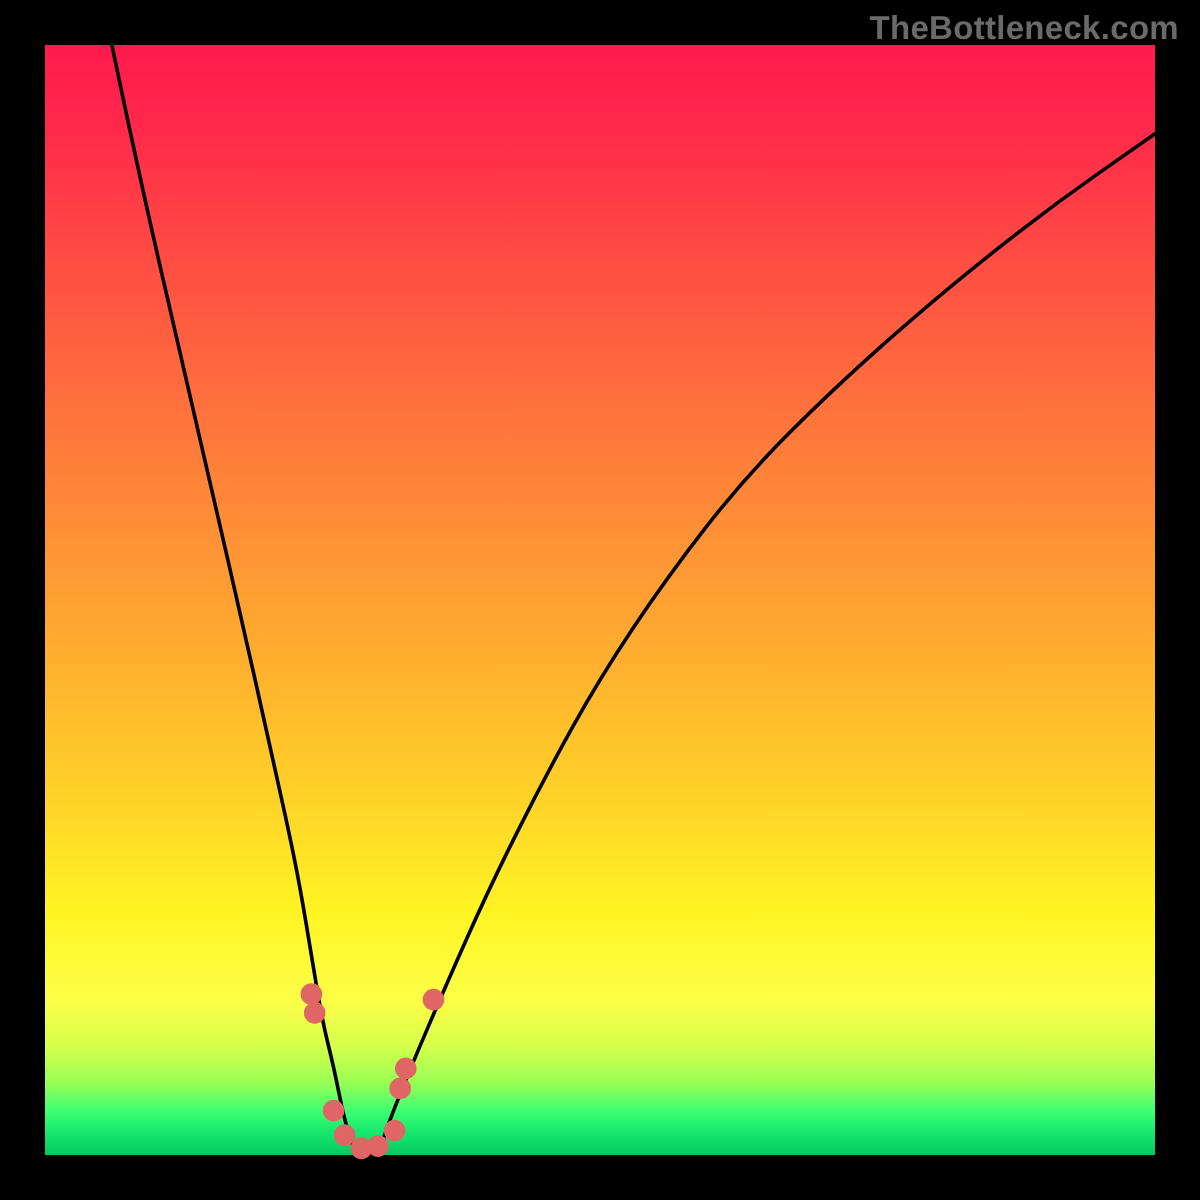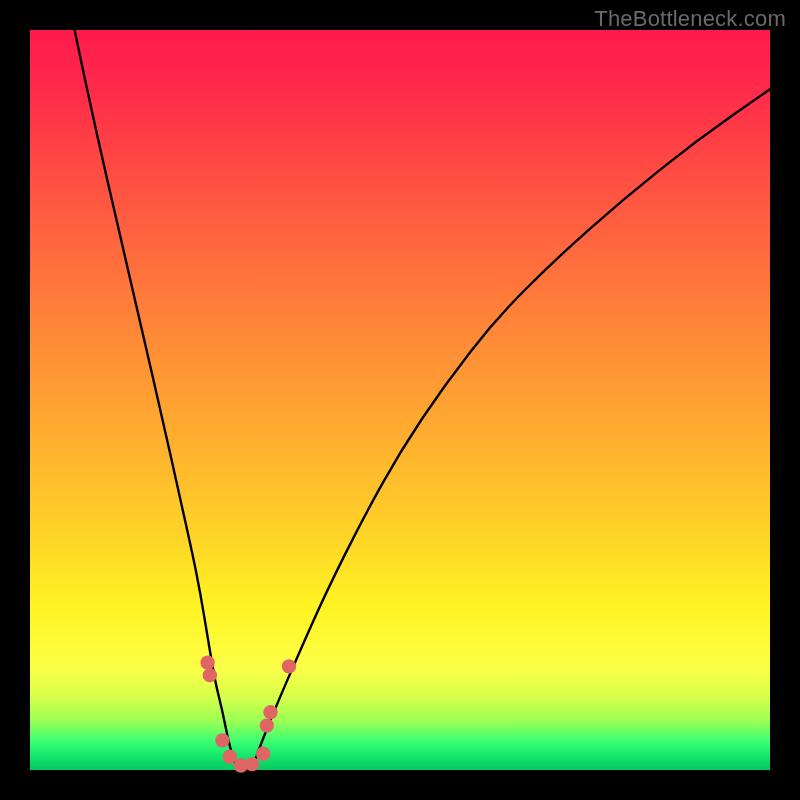--- a/index.html
+++ b/index.html
@@ -44,21 +44,21 @@
       #07c862 100%
     );
   }
   .watermark {
     position: absolute;
     top: 6px;
     right: 14px;
     color: #6a6a6a;
     font-size: 22px;
     letter-spacing: 0.2px;
-    font-weight: 400;
+    font-weight: 700;
     user-select: none;
   }
   svg.curve {
     position: absolute;
     left: 0;
     top: 0;
     width: 740px;
     height: 740px;
     overflow: visible;
   }

